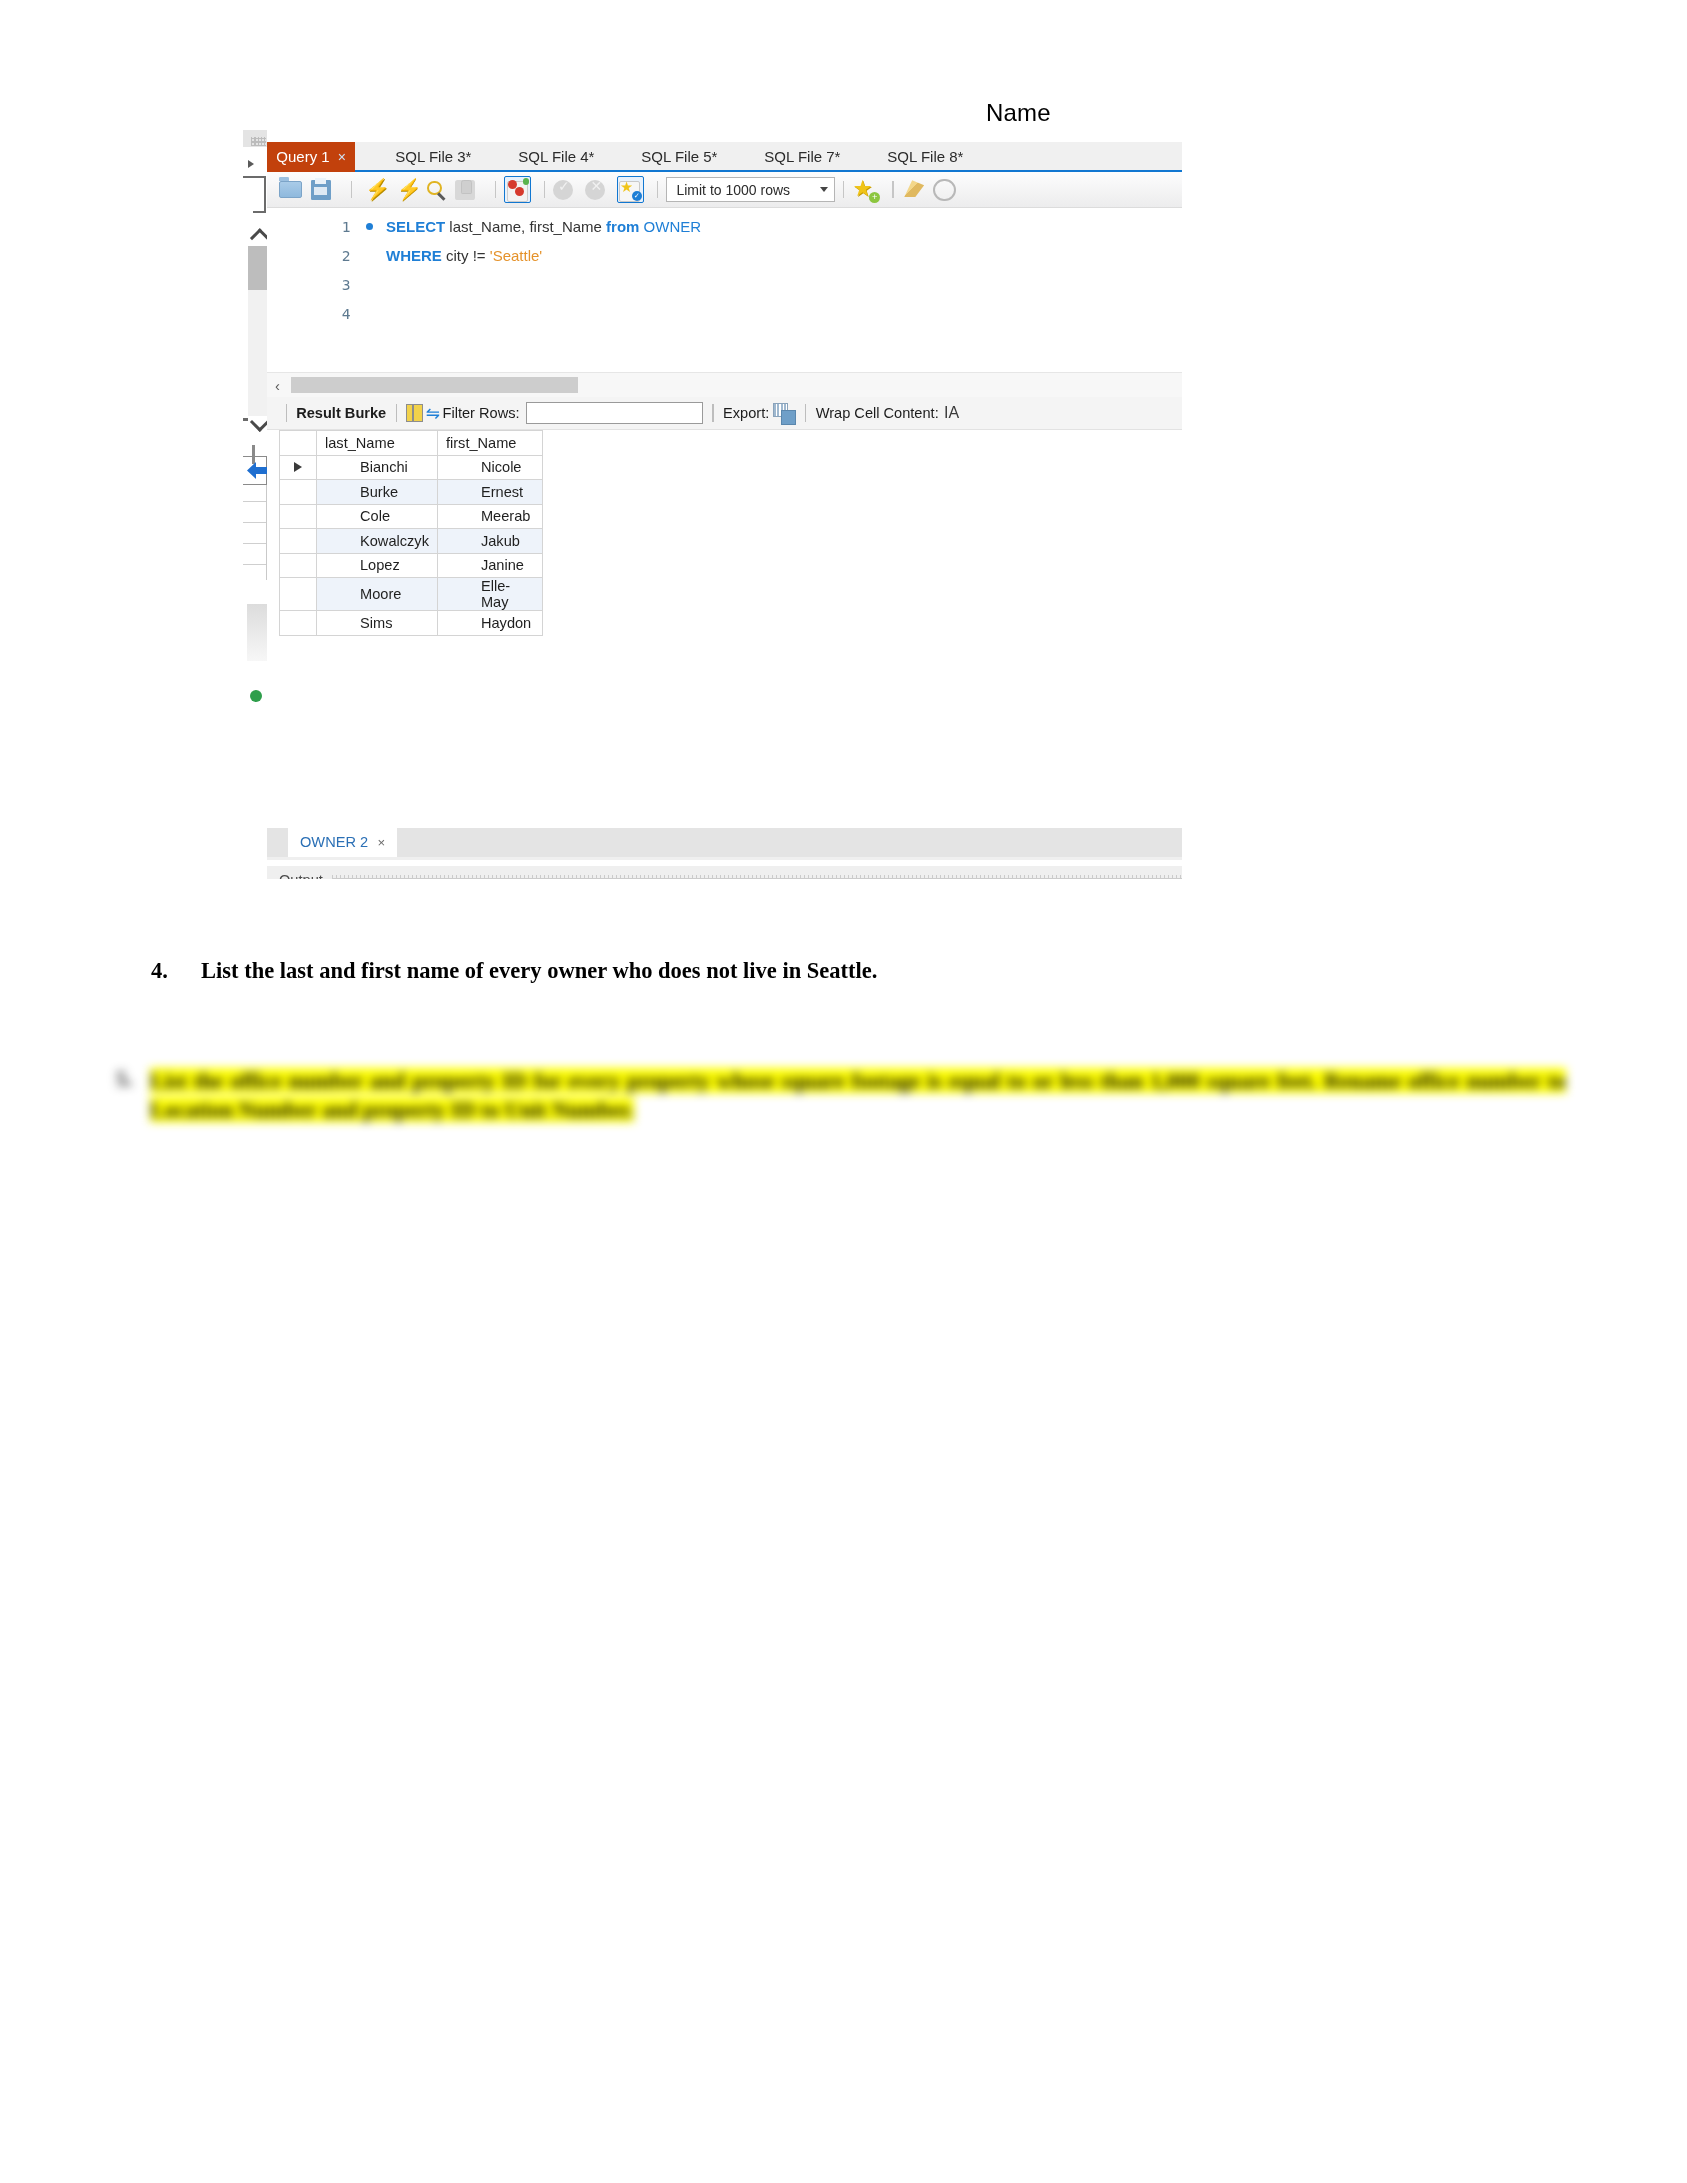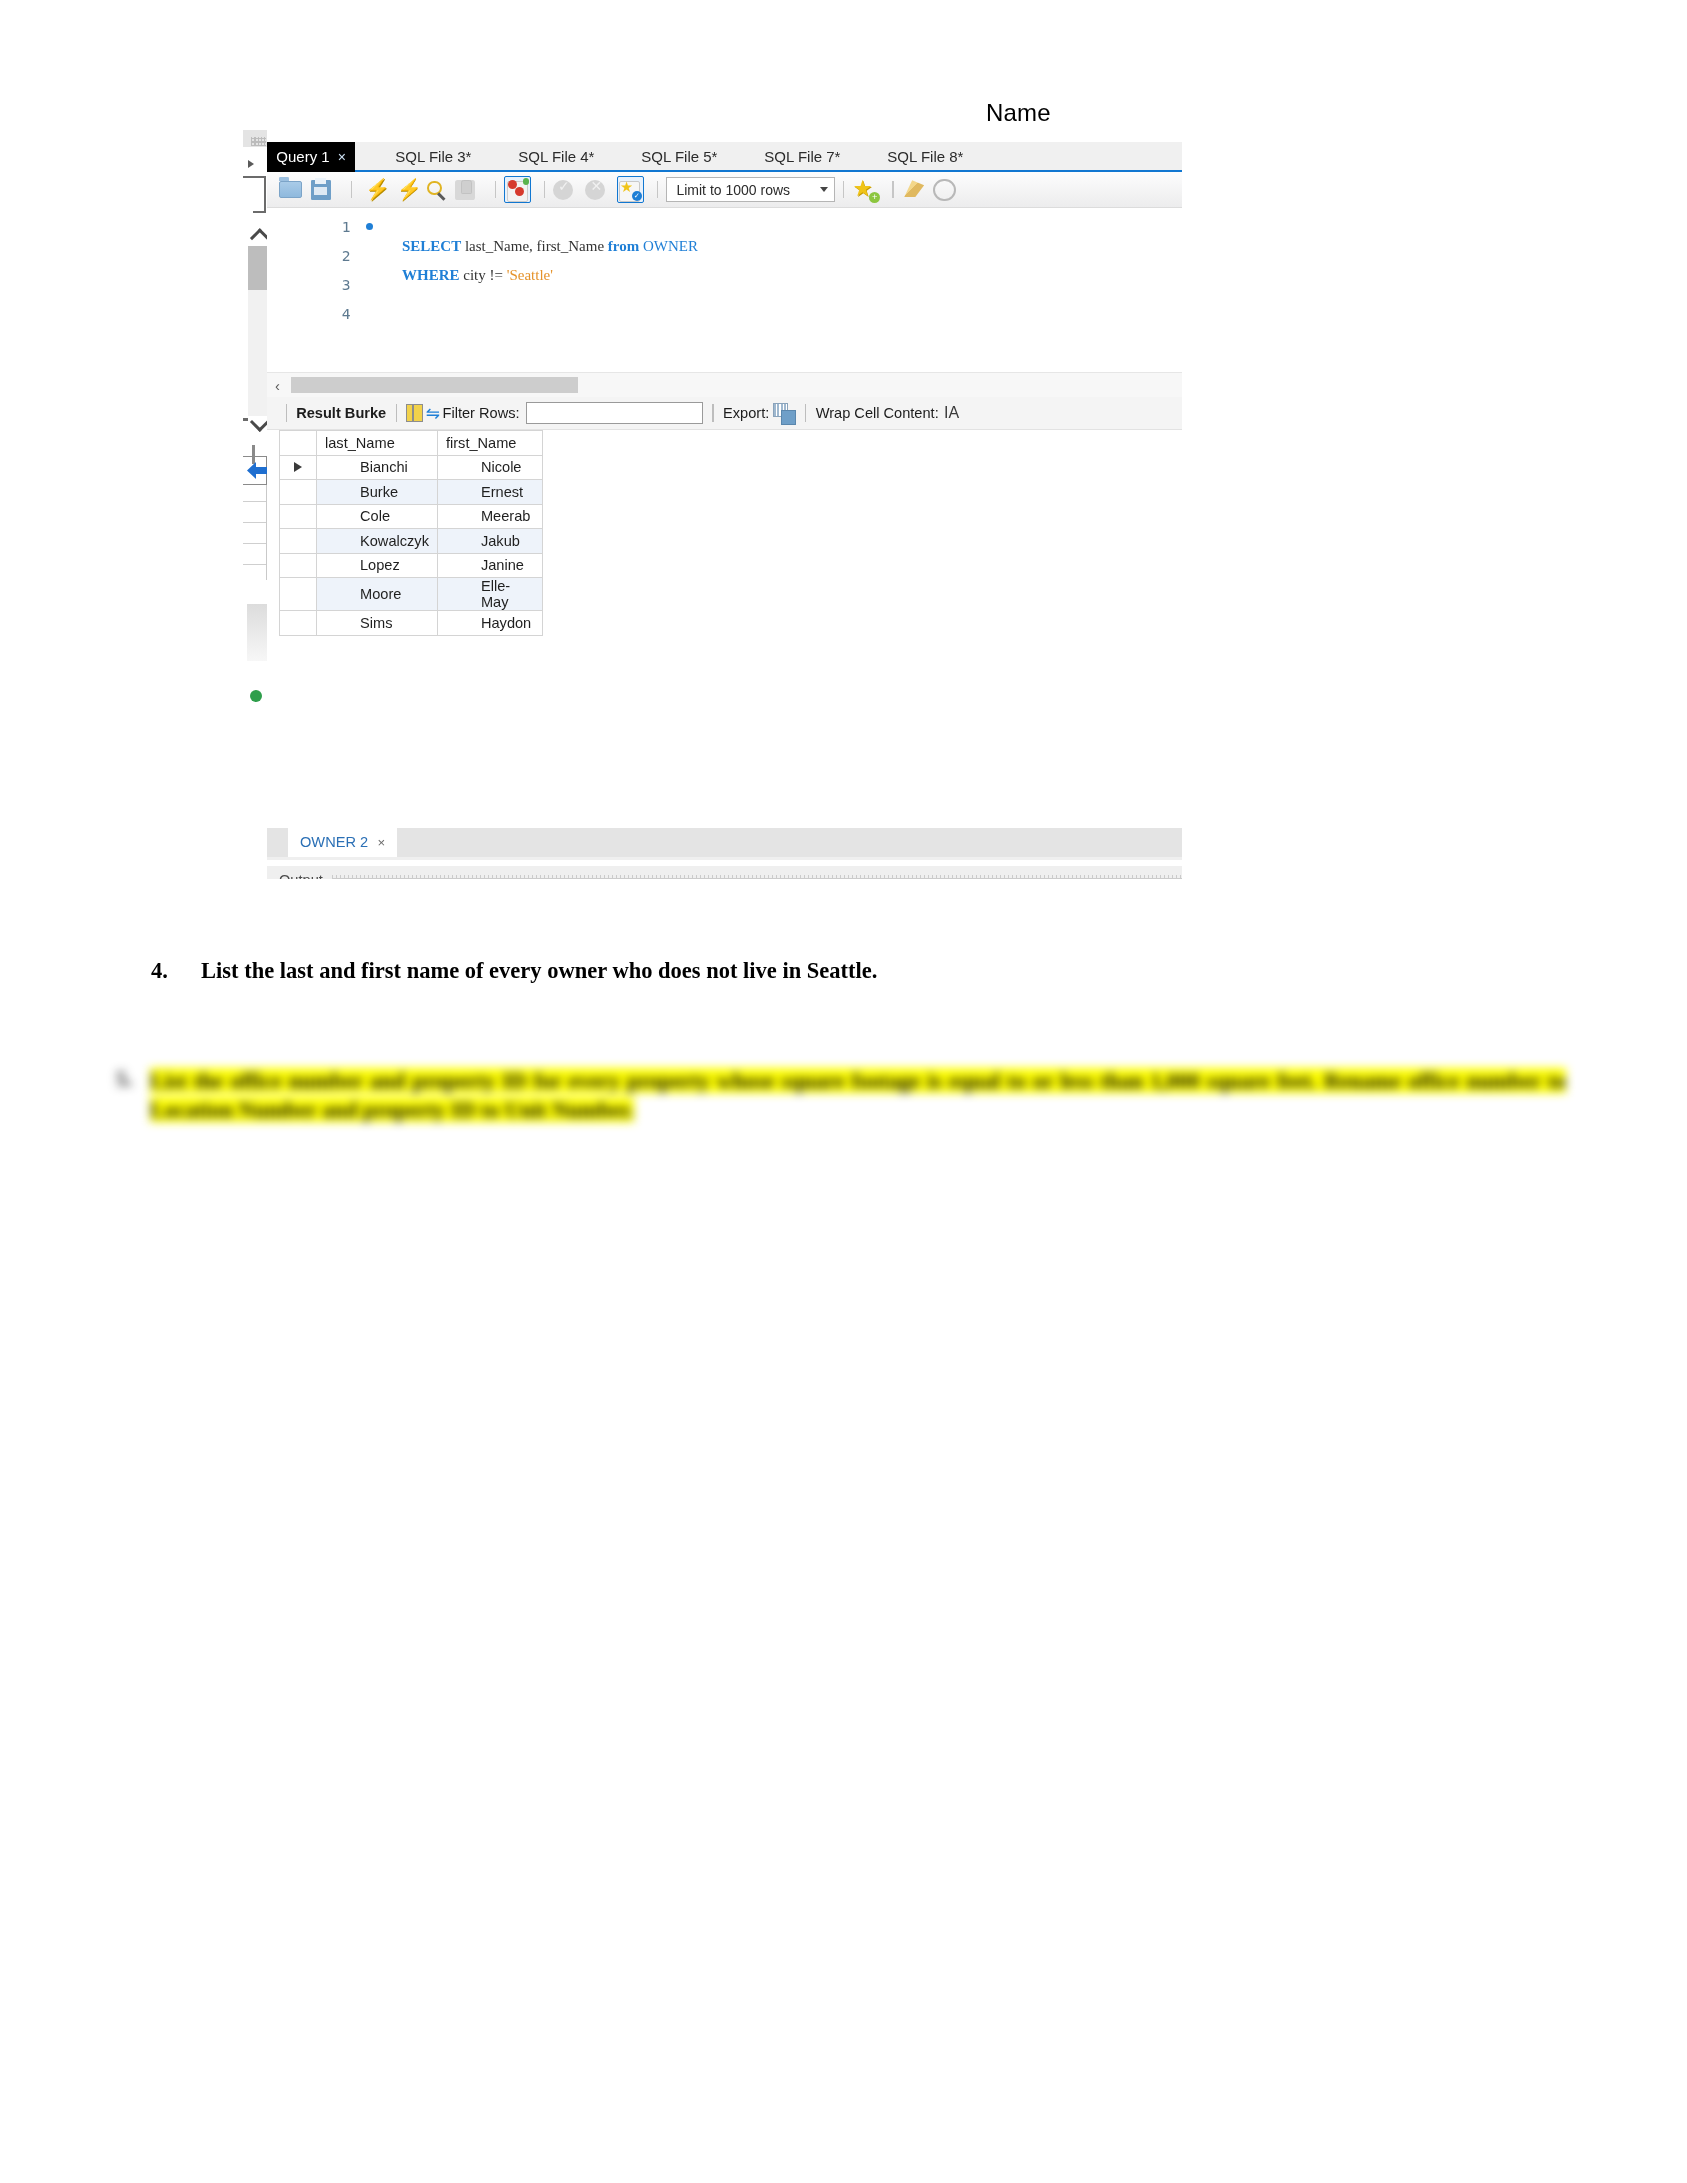--- a/index.html
+++ b/index.html
@@ -95,21 +95,21 @@
   
   .tabstrip {
     position: absolute; left: 0; top: 12px; width: 100%; height: 30px;
     background: #f0f0f0; border-bottom: 2px solid #1177d1;
   }
   .tab {
     position: absolute; top: 0; height: 30px; line-height: 30px;
     font-size: 15px; color: #2b2b2b; white-space: nowrap;
     padding: 0 9.3px; font-family: "Liberation Sans", sans-serif;
   }
-  .tab.active { background: #000000; color: #fff; }
+  .tab.active { background: #c2410c; color: #fff; }
   .tab .close { margin-left: 8px; color: #cfe4f7; font-size: 14px; }
   .tab:not(.active) .close { color: #8d8d8d; }
 
   
   .toolbar {
     position: absolute; left: 0; top: 42px; width: 100%; height: 36px;
     background: linear-gradient(to bottom,#fdfdfd,#ececed);
     border-bottom: 0.7px solid #dcdcdc;
     display: flex; align-items: center; padding-left: 12px; gap: 0px;
   }
@@ -164,22 +164,22 @@
   }
   .code-line { position: absolute; left: 0; width: 100%; height: 29px; }
   .ln {
     position: absolute; left: 57px; width: 26.5px; text-align: right;
     font-family: "DejaVu Sans Mono", monospace; font-size: 14.6px; color: #5e7a90;
     line-height: 29px;
   }
   .ln-dot { position: absolute; left: 99px; top: 11.2px; width: 7.3px; height: 7.3px;
     border-radius: 50%; background: #1f7fd6; }
   .code {
-    position: absolute; left: 135px; line-height: 29px;
-    font-family: Liberation Serif, serif; font-size: 15px; white-space: pre; margin-top: 20px;
+    position: absolute; left: 119px; line-height: 29px;
+    font-family: Liberation Sans, sans-serif; font-size: 15px; white-space: pre;
   }
   .kw  { color: #1f7fd6; font-weight: bold; }
   .idn { color: #333333; }
   .tbl { color: #1f7fd6; }
   .str { color: #e5922a; }
   .op  { color: #333333; }
 
   
   .hscroll {
     position: absolute; left: 0; top: 242px; width: 100%; height: 25px;

